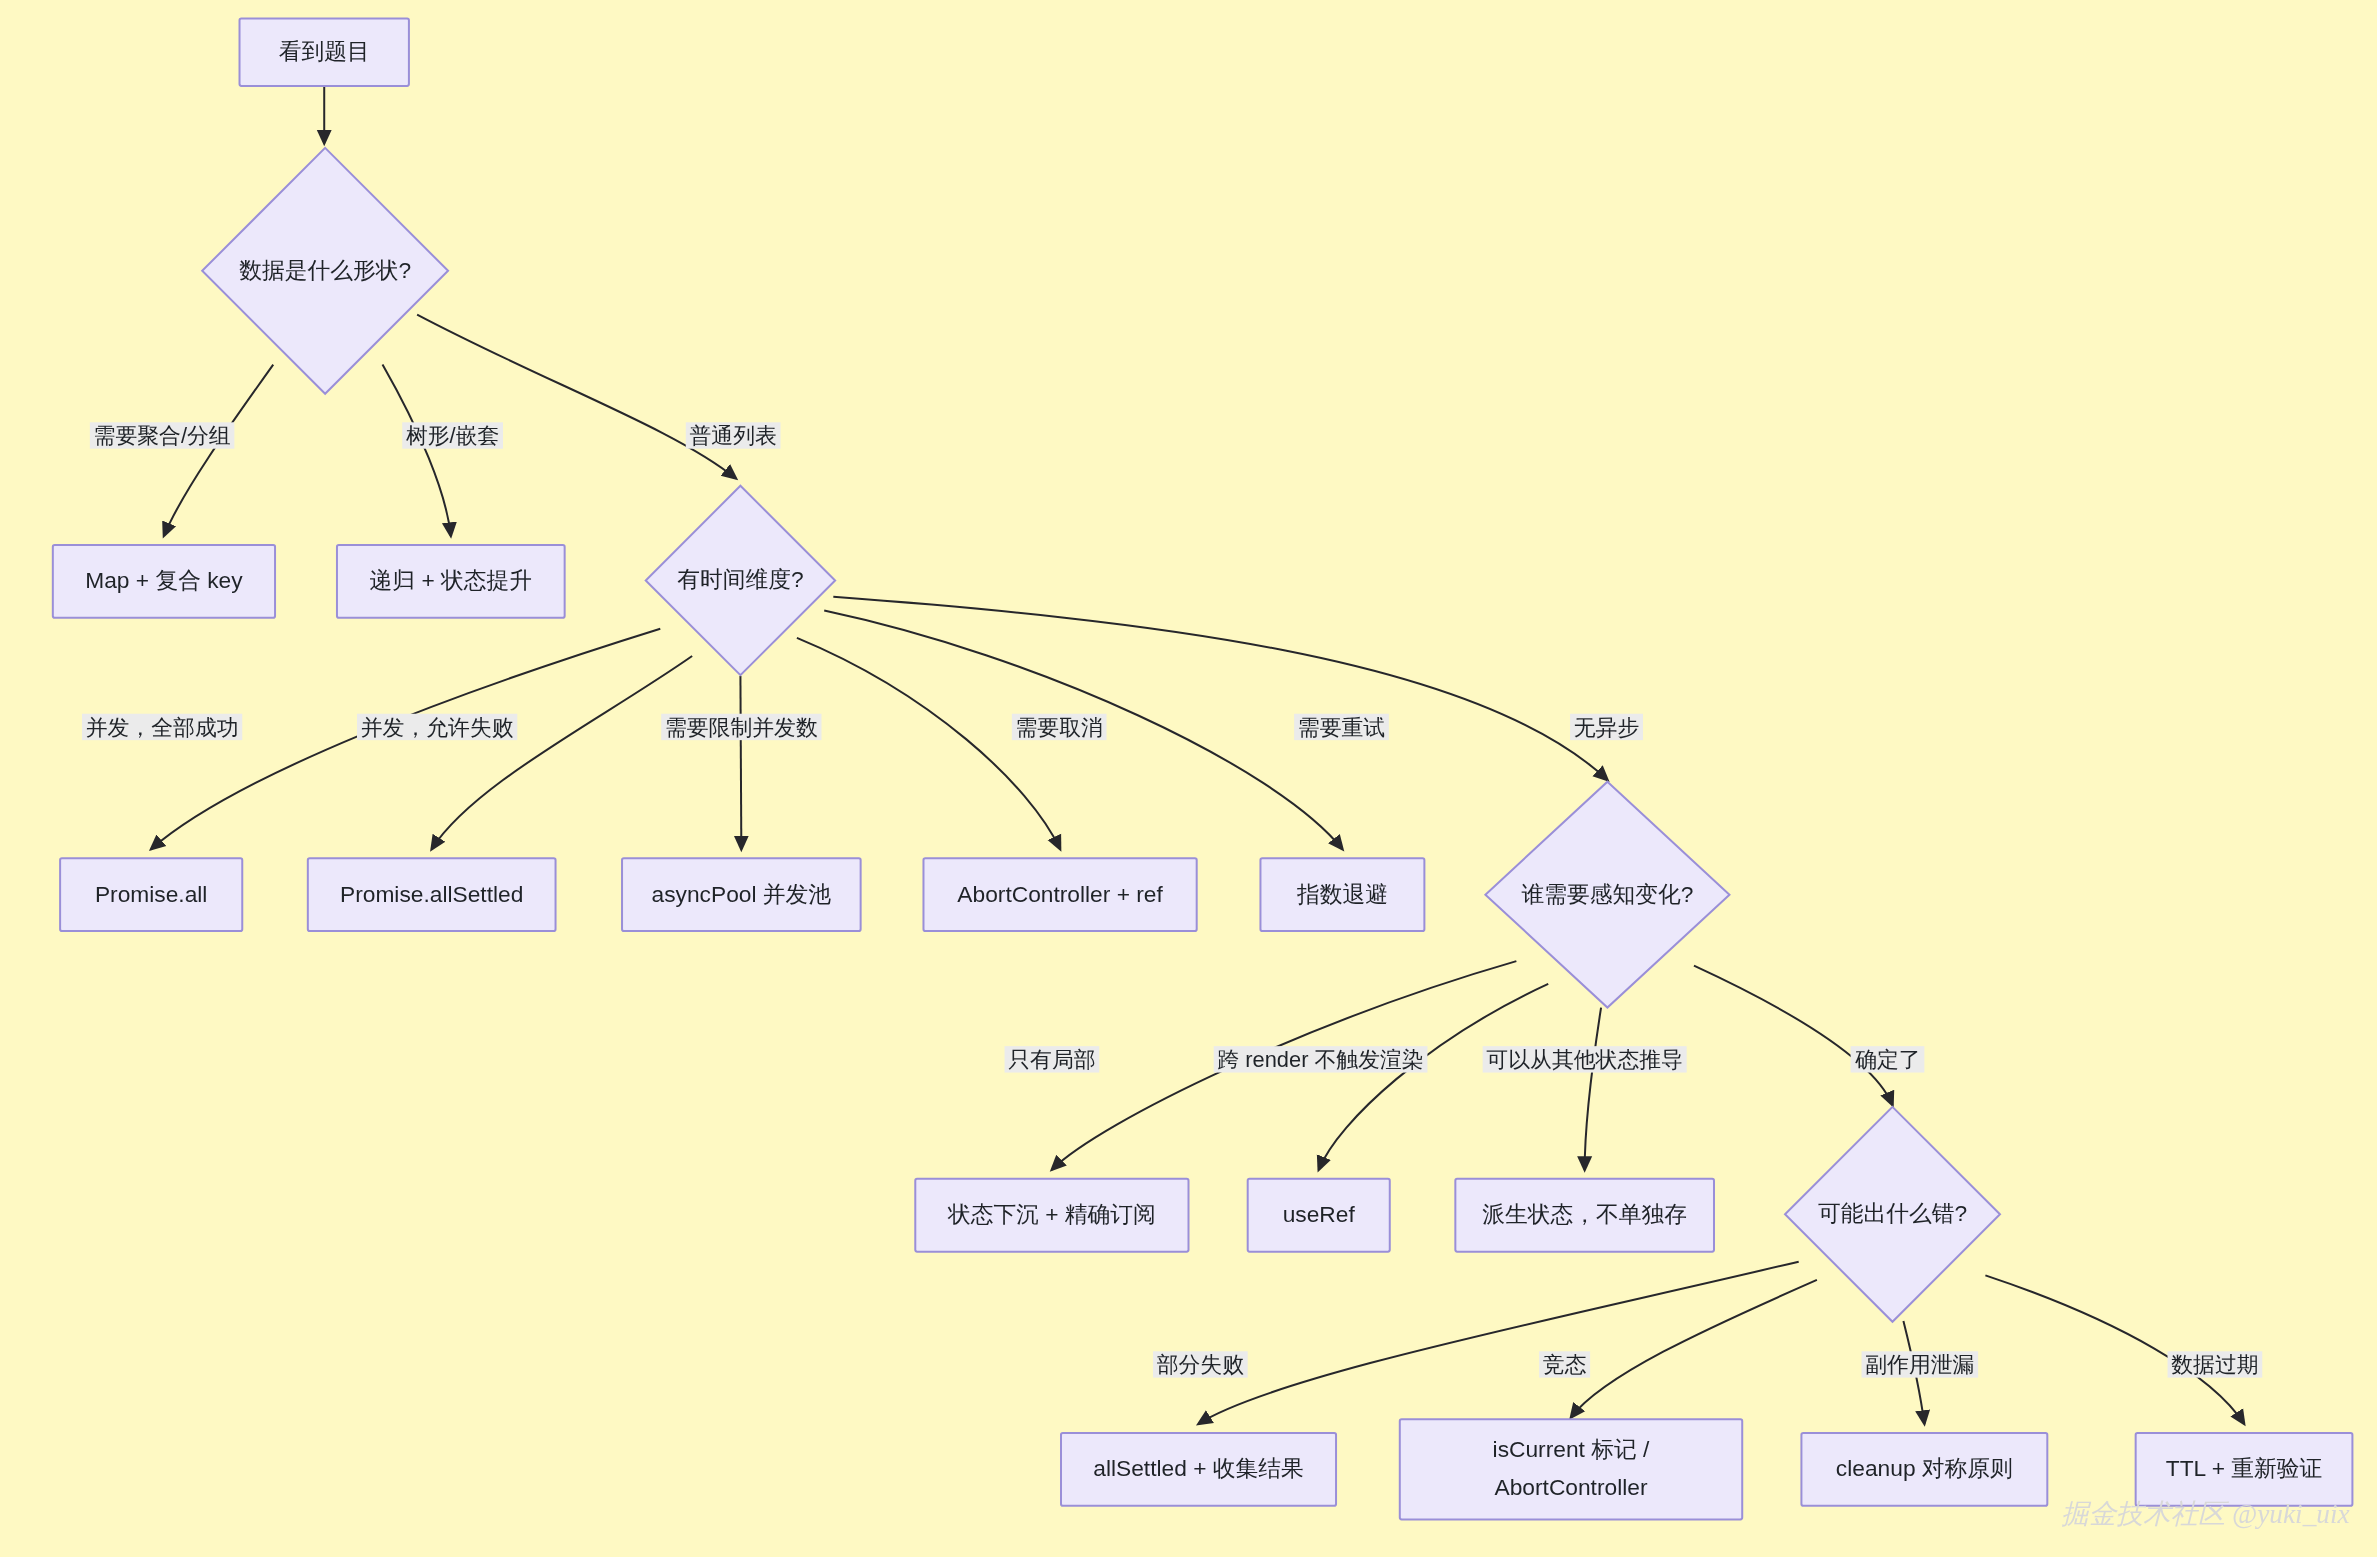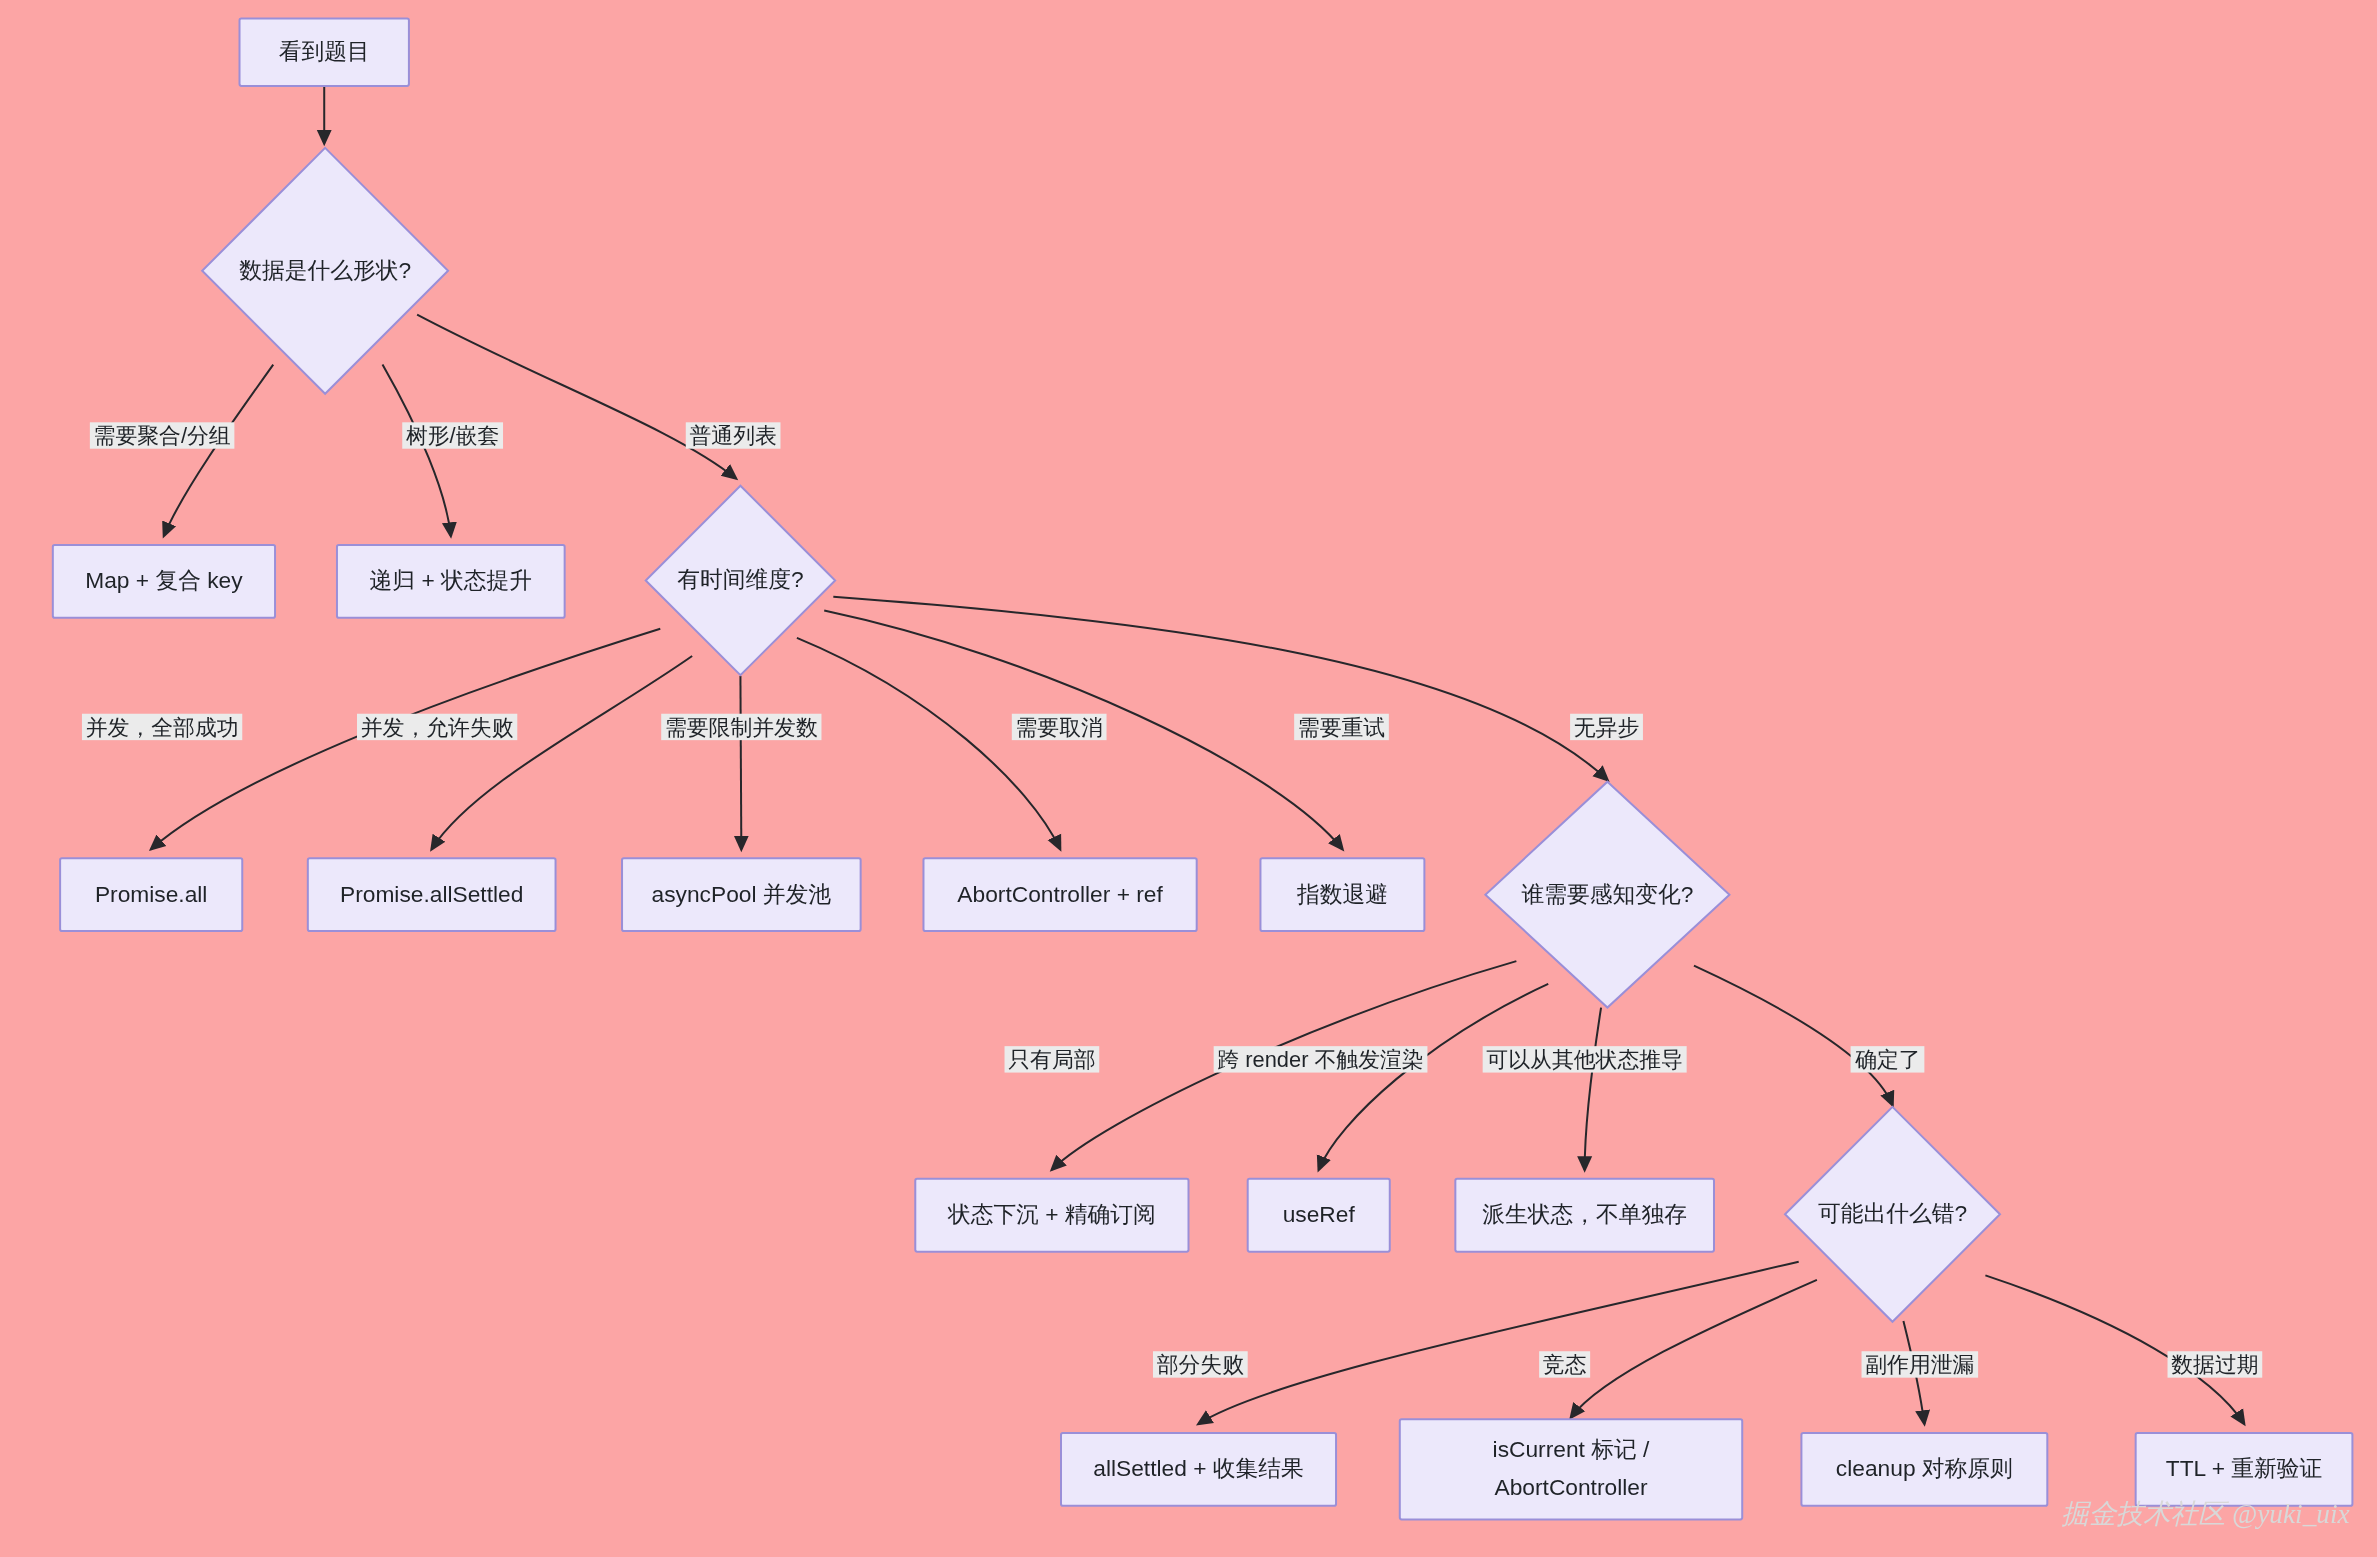--- a/index.html
+++ b/index.html
@@ -10,21 +10,21 @@
   body {
     width: 2377px;
     height: 1558px;
     overflow: hidden;
     font-family: "Liberation Sans", "DejaVu Sans", sans-serif;
   }
   #canvas {
     position: relative;
     width: 2377px;
     height: 1558px;
-    background: #fca5a5;
+    background: #fef9c3;
   }
   svg#flow {
     position: absolute;
     top: 0;
     left: 0;
     width: 2377px;
     height: 1558px;
   }
   .node-rect {
     fill: #ece8fb;

